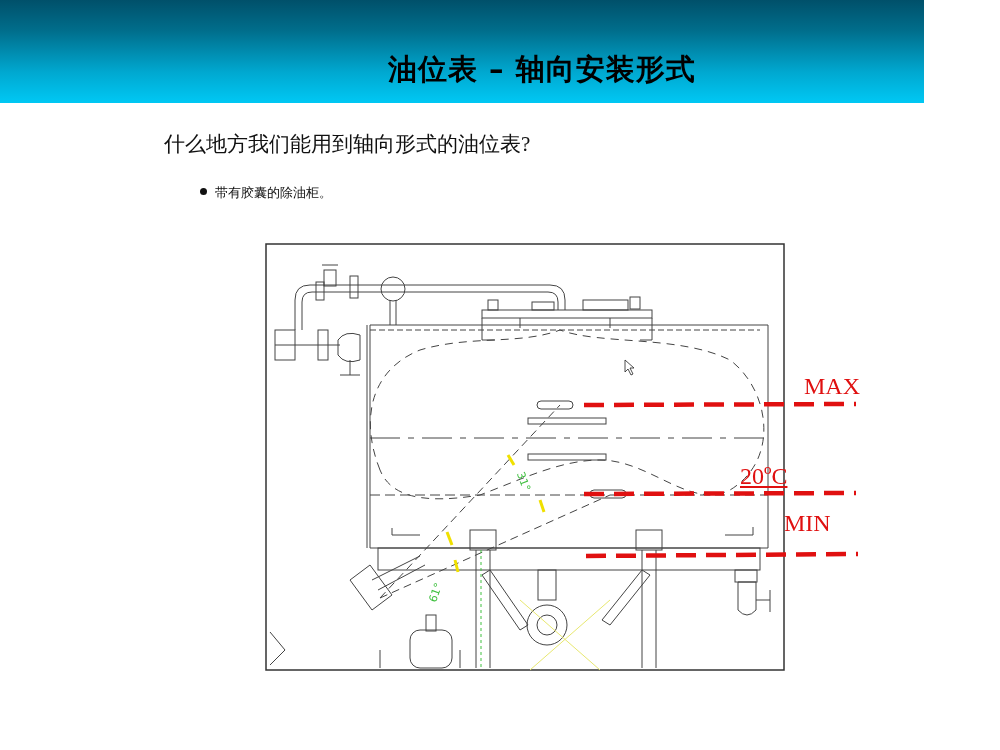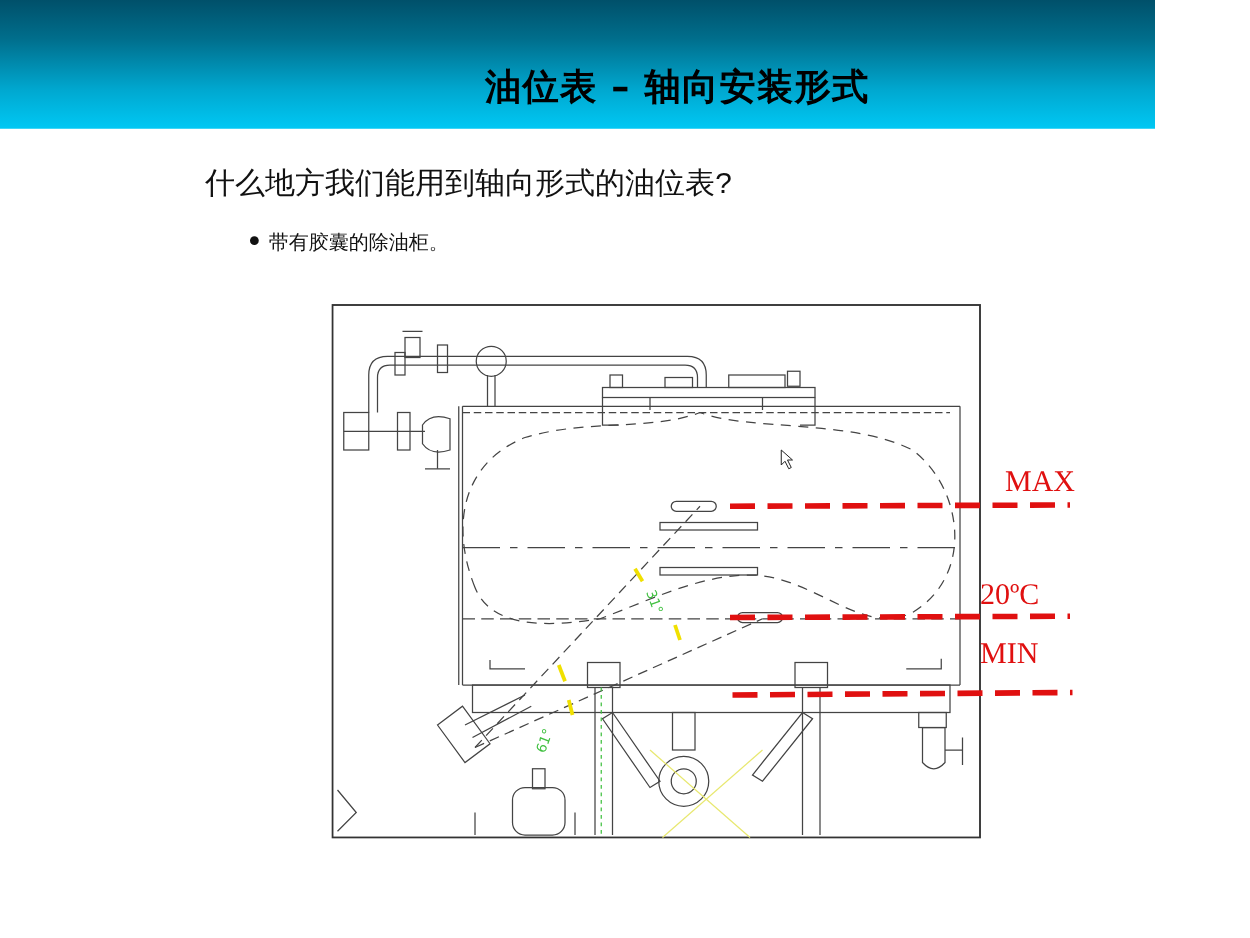--- a/index.html
+++ b/index.html
@@ -2,23 +2,23 @@
 <html><head>
 <meta charset="utf-8">
 <style>
   html, body { margin:0; padding:0; }
   body { width:1000px; height:750px; position:relative; background:#ffffff; overflow:hidden;
          font-family:"DejaVu Sans","Liberation Sans",sans-serif; }
   .header { position:absolute; left:0; top:0; width:924px; height:103px;
             background:linear-gradient(180deg,#00506a 0%,#006e8c 30%,#00a8d0 70%,#00c8f4 100%); }
   .header-title { position:absolute; left:388px; top:50px; font-size:29px; font-weight:bold; color:#000;
                   letter-spacing:1px; font-family:"DejaVu Sans",sans-serif; white-space:nowrap; }
-  .question { position:absolute; left:164px; top:130px; font-size:24px; color:#111;
-              font-family:Liberation Mono, monospace; white-space:nowrap; }
-  .bullet { position:absolute; left:200px; top:184px; font-size:16px; color:#111;
+  .question { position:absolute; left:164px; top:130px; font-size:21px; color:#111;
+              font-family:Liberation Serif, serif; white-space:nowrap; }
+  .bullet { position:absolute; left:200px; top:184px; font-size:13px; color:#111;
             font-family:"DejaVu Sans",sans-serif; white-space:nowrap; }
   .bullet .dot { display:inline-block; width:7px; height:7px; border-radius:50%; background:#111;
                  margin-right:8px; vertical-align:middle; position:relative; top:-2px; }
   .drawing { position:absolute; left:265px; top:243px; width:520px; height:428px; }
   .lvl-label { position:absolute; font-family:"Liberation Serif","DejaVu Serif",serif; font-size:24px;
                color:#e01010; white-space:nowrap; }
   .overlay { position:absolute; left:0; top:0; width:1000px; height:750px; pointer-events:none; }
 </style>
 </head>
 <body>
@@ -140,14 +140,14 @@
 
 <svg class="overlay" viewBox="0 0 1000 750" width="1000" height="750" xmlns="http://www.w3.org/2000/svg">
   <g stroke="#e01010" stroke-width="4.5" stroke-dasharray="20,10">
     <line x1="584" y1="405" x2="856" y2="404"></line>
     <line x1="584" y1="494" x2="856" y2="493"></line>
     <line x1="586" y1="556" x2="858" y2="554"></line>
   </g>
 </svg>
 
 <div class="lvl-label" style="left:804px;top:373px;">MAX</div>
-<div class="lvl-label" style="left:784px;top:463px;">20ºC</div>
+<div class="lvl-label" style="left:740px;top:463px;text-decoration:underline;">20ºC</div>
 <div class="lvl-label" style="left:784px;top:510px;">MIN</div>
 
 </body></html>

